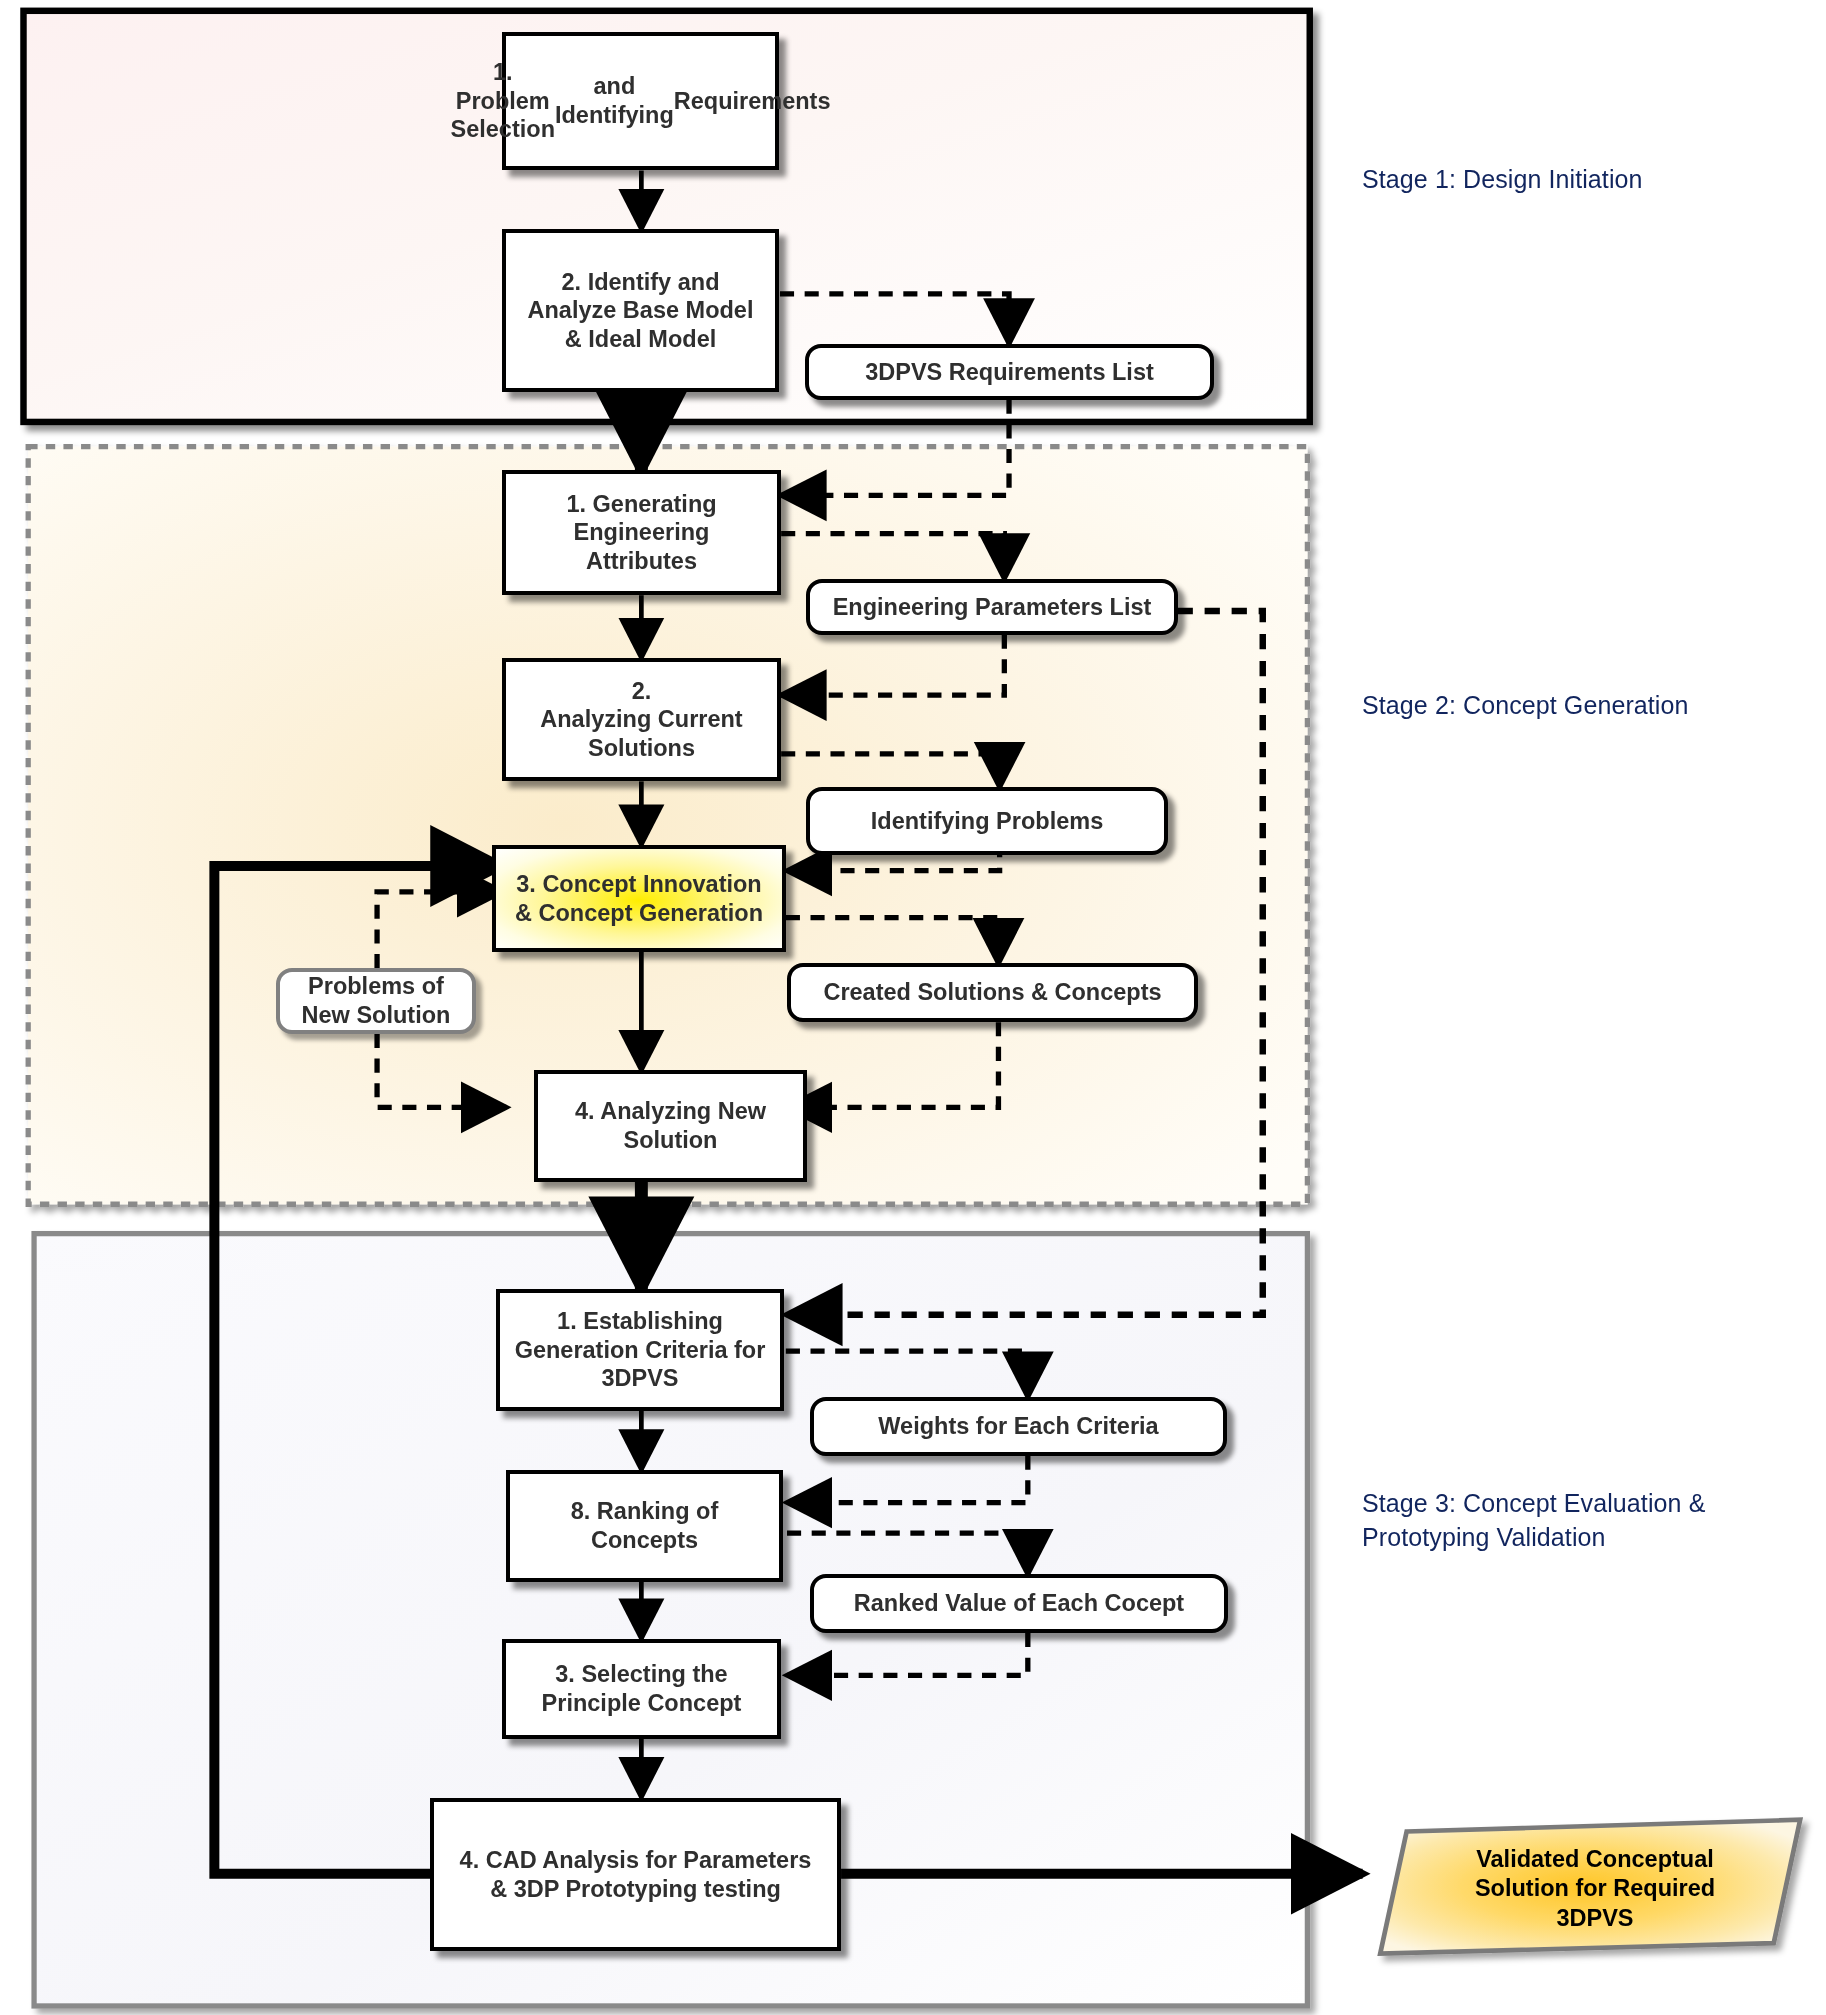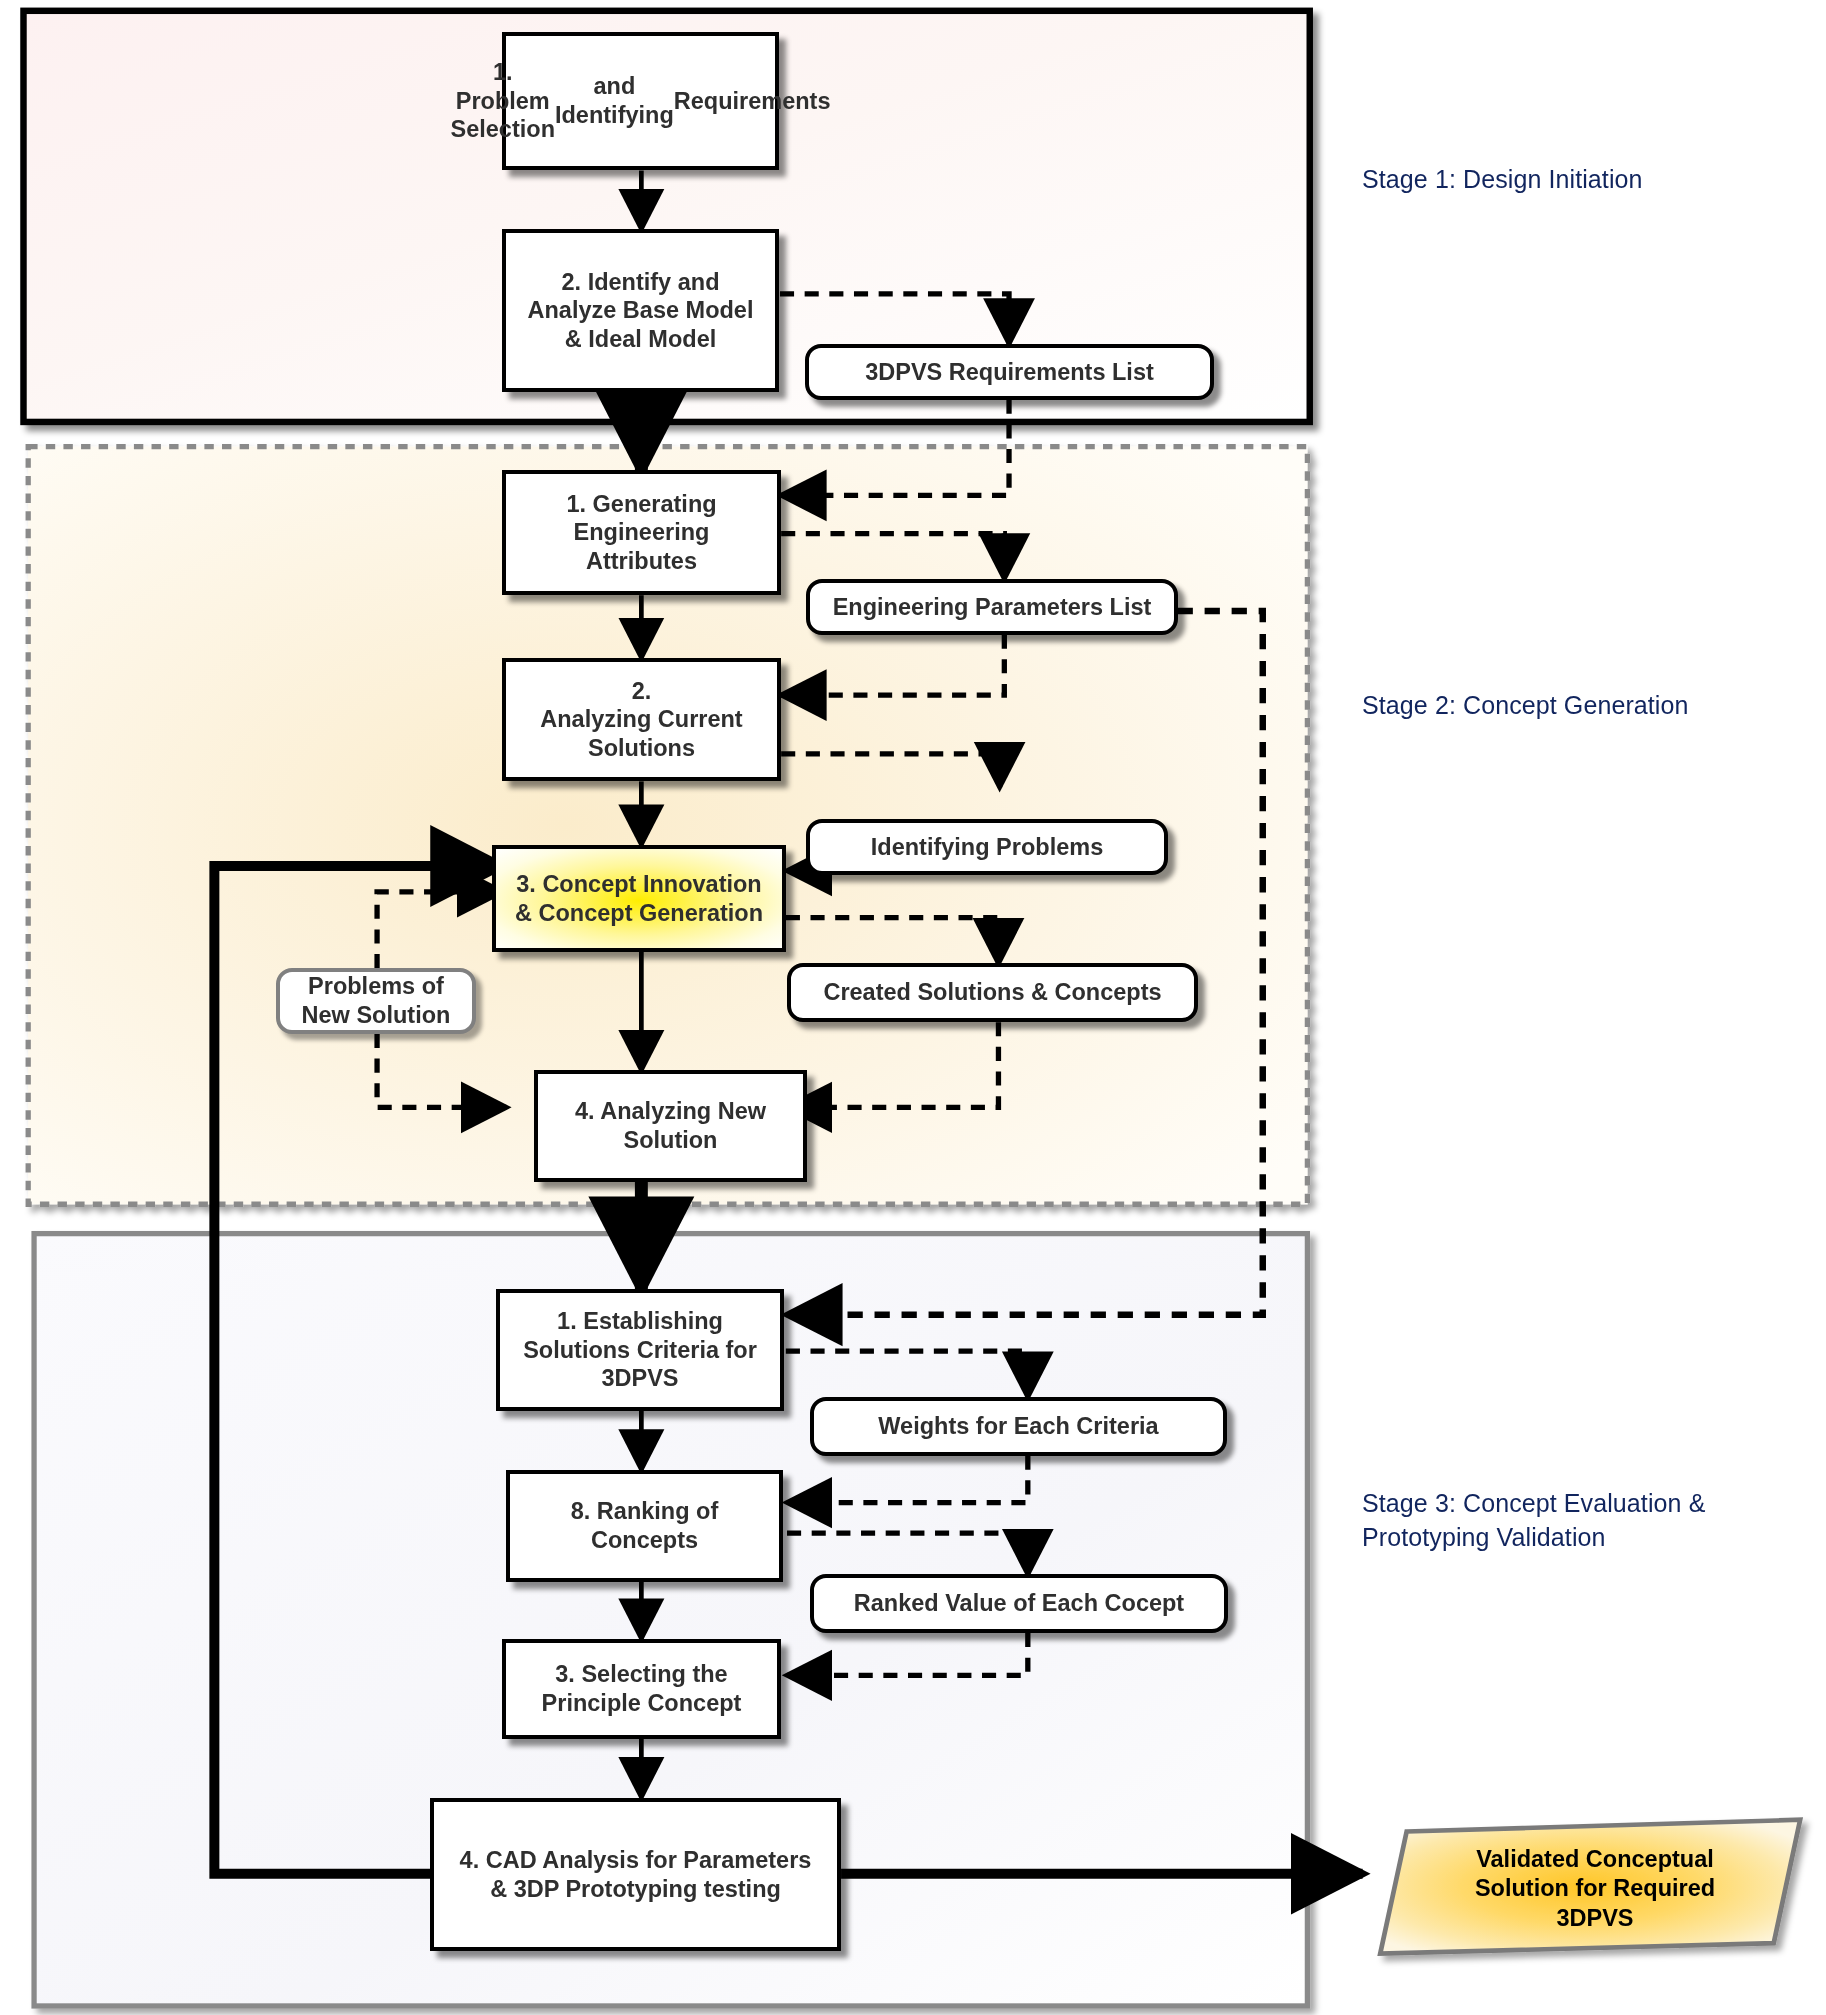--- a/index.html
+++ b/index.html
@@ -151,21 +151,21 @@
   <div class="node term" style="left:806px;top:579px;width:372px;height:56px;">
     <span>Engineering Parameters List</span>
   </div>
 
   <div class="node proc" style="left:502px;top:658px;width:279px;height:123px;flex-direction:column;">
     <span>2.</span>
     <span>Analyzing Current</span>
     <span>Solutions</span>
   </div>
 
-  <div class="node term" style="left:806px;top:787px;width:362px;height:56px;margin-top:32px;">
+  <div class="node term" style="left:806px;top:787px;width:362px;height:68px;">
     <span>Identifying Problems</span>
   </div>
 
   <div class="node proc hl" style="left:492px;top:845px;width:294px;height:107px;flex-direction:column;">
     <span>3.  Concept Innovation</span>
     <span>&amp; Concept Generation</span>
   </div>
 
   <div class="node term gray" style="left:276px;top:968px;width:200px;height:66px;flex-direction:column;">
     <span>Problems of</span>
@@ -176,21 +176,21 @@
     <span>Created Solutions &amp; Concepts</span>
   </div>
 
   <div class="node proc" style="left:534px;top:1070px;width:273px;height:112px;flex-direction:column;">
     <span>4. Analyzing New</span>
     <span>Solution</span>
   </div>
 
   <div class="node proc" style="left:496px;top:1289px;width:288px;height:122px;flex-direction:column;">
     <span>1. Establishing</span>
-    <span>Solutions Criteria for</span>
+    <span>Generation Criteria for</span>
     <span>3DPVS</span>
   </div>
 
   <div class="node term" style="left:810px;top:1397px;width:417px;height:59px;">
     <span>Weights  for Each Criteria</span>
   </div>
 
   <div class="node proc" style="left:506px;top:1470px;width:277px;height:112px;flex-direction:column;">
     <span>8. Ranking of</span>
     <span>Concepts</span>

